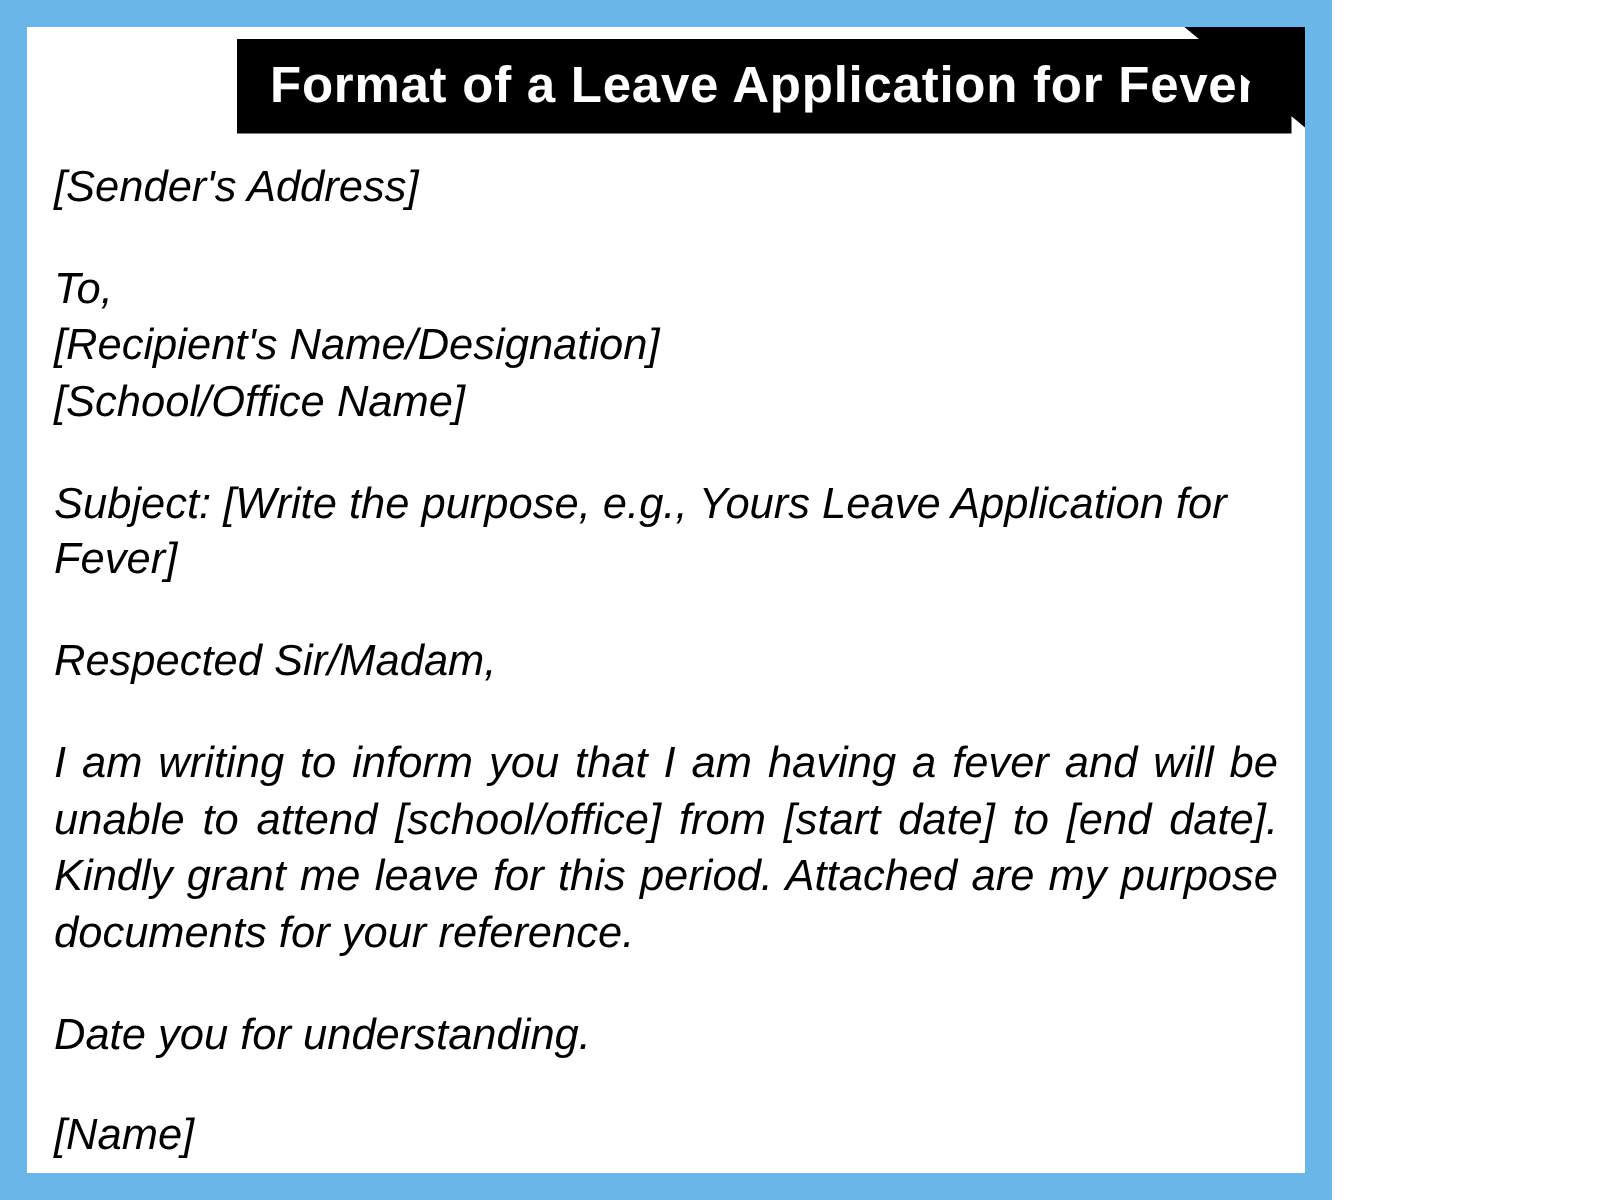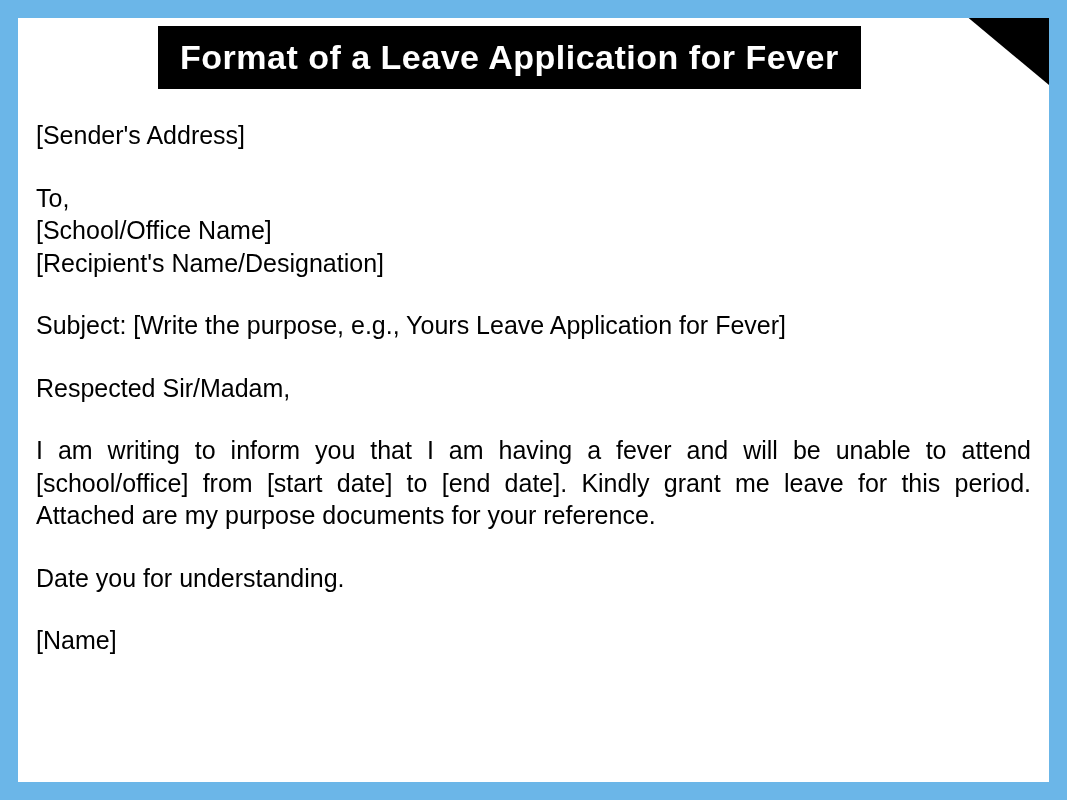--- a/index.html
+++ b/index.html
@@ -11,21 +11,21 @@
       font-family: -apple-system, BlinkMacSystemFont, "Segoe UI", Arial, sans-serif;
       background: #fff;
       width: 1067px;
       height: 800px;
       position: relative;
     }
     .frame {
       position: absolute;
       top: 0;
       left: 0;
-      width: 1067px;
+      width: 888px;
       height: 800px;
       border: 18px solid #6bb6e8;
       background: #fff;
       overflow: hidden;
     }
     .corner-fold {
       position: absolute;
       top: -18px;
       right: -18px;
       width: 0;
@@ -47,24 +47,25 @@
       background: #000;
       color: #fff;
       font-weight: 800;
       font-size: 34px;
       padding: 12px 22px;
       margin-top: 8px;
       margin-left: 140px;
       letter-spacing: 0.5px;
     }
     .content {
-      padding: 30px 18px 0 18px;
-      font-size: 25px;
+      padding: 18px 18px 0 18px;
+      font-size: 29px;
       color: #000;
       line-height: 1.3;
+      font-style: italic;
     }
     .block {
       margin-bottom: 30px;
     }
     .justified {
       text-align: justify;
     }
     .line {
       display: block;
     }
@@ -78,22 +79,22 @@
   <div class="title-bar">Format of a Leave Application for Fever</div>
   
   <div class="content">
 
     <div class="block">
       <span class="line">[Sender's Address]</span>
     </div>
 
     <div class="block">
       <span class="line">To,</span>
+      <span class="line">[Recipient's Name/Designation]</span>
       <span class="line">[School/Office Name]</span>
-      <span class="line">[Recipient's Name/Designation]</span>
     </div>
 
     <div class="block">
       <span class="line">Subject: [Write the purpose, e.g., Yours Leave Application for Fever]</span>
     </div>
 
     <div class="block">
       <span class="line">Respected Sir/Madam,</span>
     </div>
 

